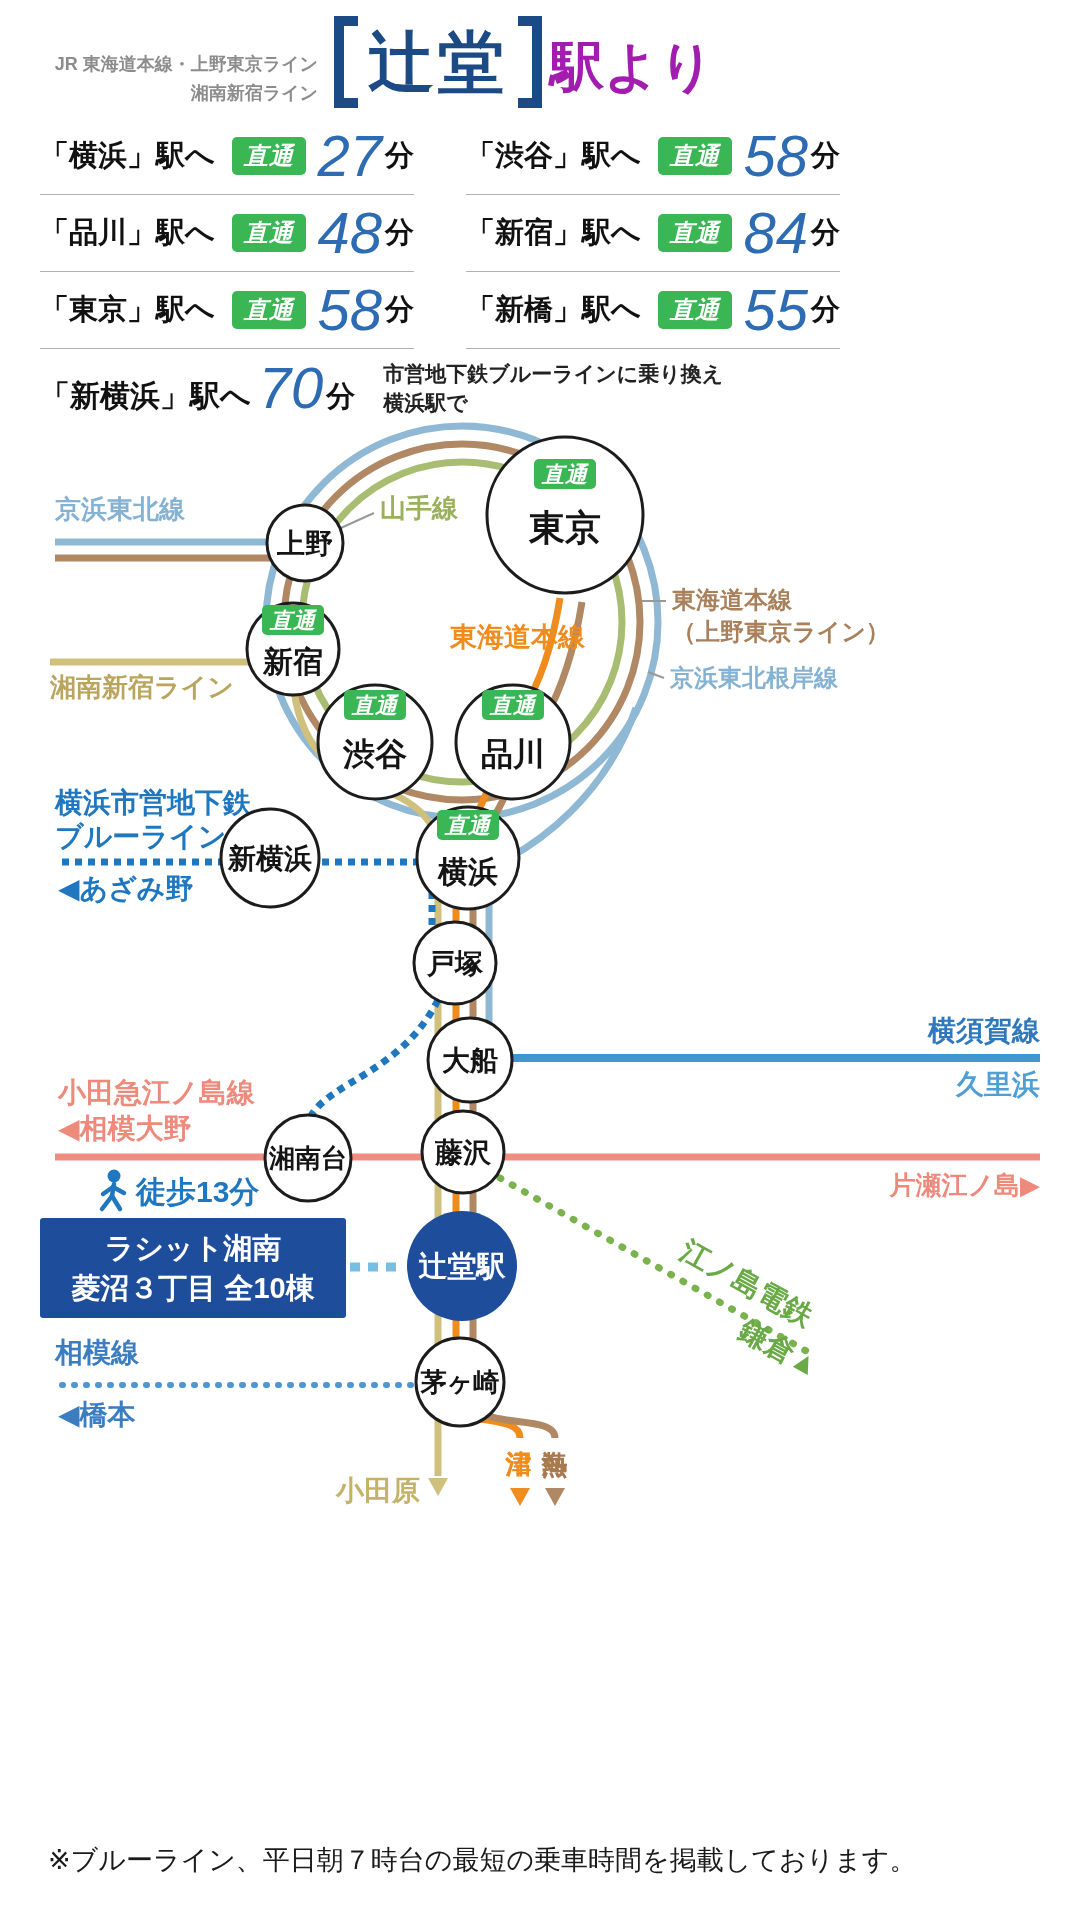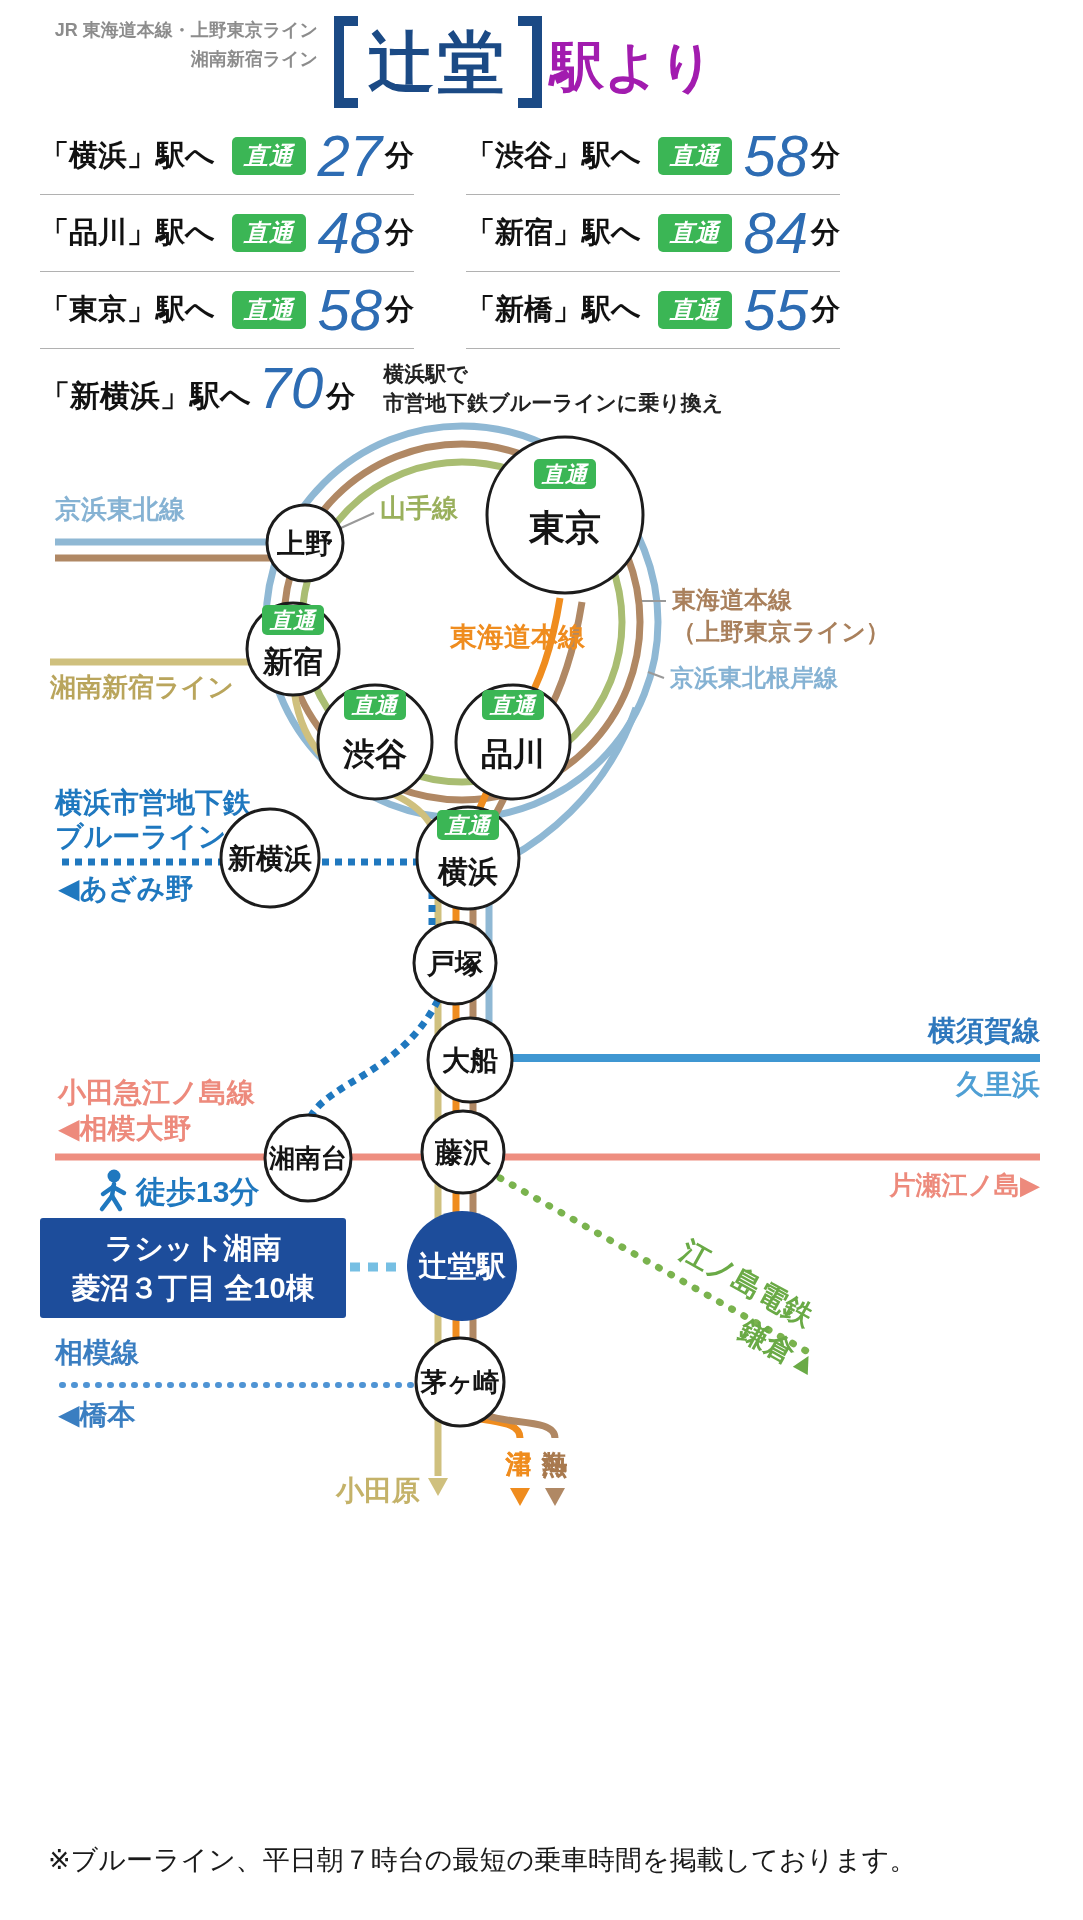--- a/index.html
+++ b/index.html
@@ -1,20 +1,20 @@
 <!DOCTYPE html>
 <html><head>
 <meta charset="utf-8">
 <style>
   html,body{margin:0;padding:0;background:#fff;}
   .page{position:relative;width:1083px;height:1920px;background:#fff;overflow:hidden;
         font-family:"Liberation Sans","DejaVu Sans",sans-serif;color:#111;}
 
   
-  .hdr{position:absolute;left:26px;top:16px;display:flex;align-items:flex-start;}
+  .hdr{position:absolute;left:26px;top:16px;display:flex;align-items:flex-end;}
   .hdr-small{width:292px;text-align:right;font-size:18px;font-weight:600;color:#8c8c8c;line-height:1.6;margin-right:16px;}
   .bracket{width:24px;height:92px;border-top:10px solid #1b4a85;border-bottom:10px solid #1b4a85;box-sizing:border-box;}
   .bracket-open{border-left:10px solid #1b4a85;}
   .bracket-close{border-right:10px solid #1b4a85;}
   .hdr-station{font-size:66px;font-weight:bold;color:#1b4a85;margin:0 10px;line-height:92px;letter-spacing:4px;}
   .hdr-suffix{font-size:54px;font-weight:bold;color:#a21caf;margin-left:8px;align-self:flex-end;margin-bottom:4px;}
 
   
   .times{position:absolute;left:40px;top:118px;width:800px;}
   .times-grid{display:grid;grid-template-columns:374px 374px;column-gap:52px;}
@@ -118,22 +118,22 @@
         <span class="num num-fixed">55</span>
         <span class="unit">分</span>
       </div>
     </div>
 
     <div class="shinyoko">
       <span class="st">「新横浜」駅へ</span>
       <span class="num">70</span>
       <span class="unit">分</span>
       <span class="note">
+        <span>市営地下鉄ブルーラインに乗り換え</span>
         <span>横浜駅で</span>
-        <span>市営地下鉄ブルーラインに乗り換え</span>
       </span>
     </div>
   </div>
 
   <svg class="map-svg" width="1083" height="1920" viewBox="0 0 1083 1920">
 
     <g>
       <circle cx="462" cy="622" r="196" class="ln" stroke="#8fb8d4" stroke-width="7"></circle>
       <circle cx="462" cy="622" r="178" class="ln" stroke="#b08864" stroke-width="7"></circle>
       <circle cx="462" cy="622" r="160" class="ln" stroke="#a9bd72" stroke-width="7"></circle>

